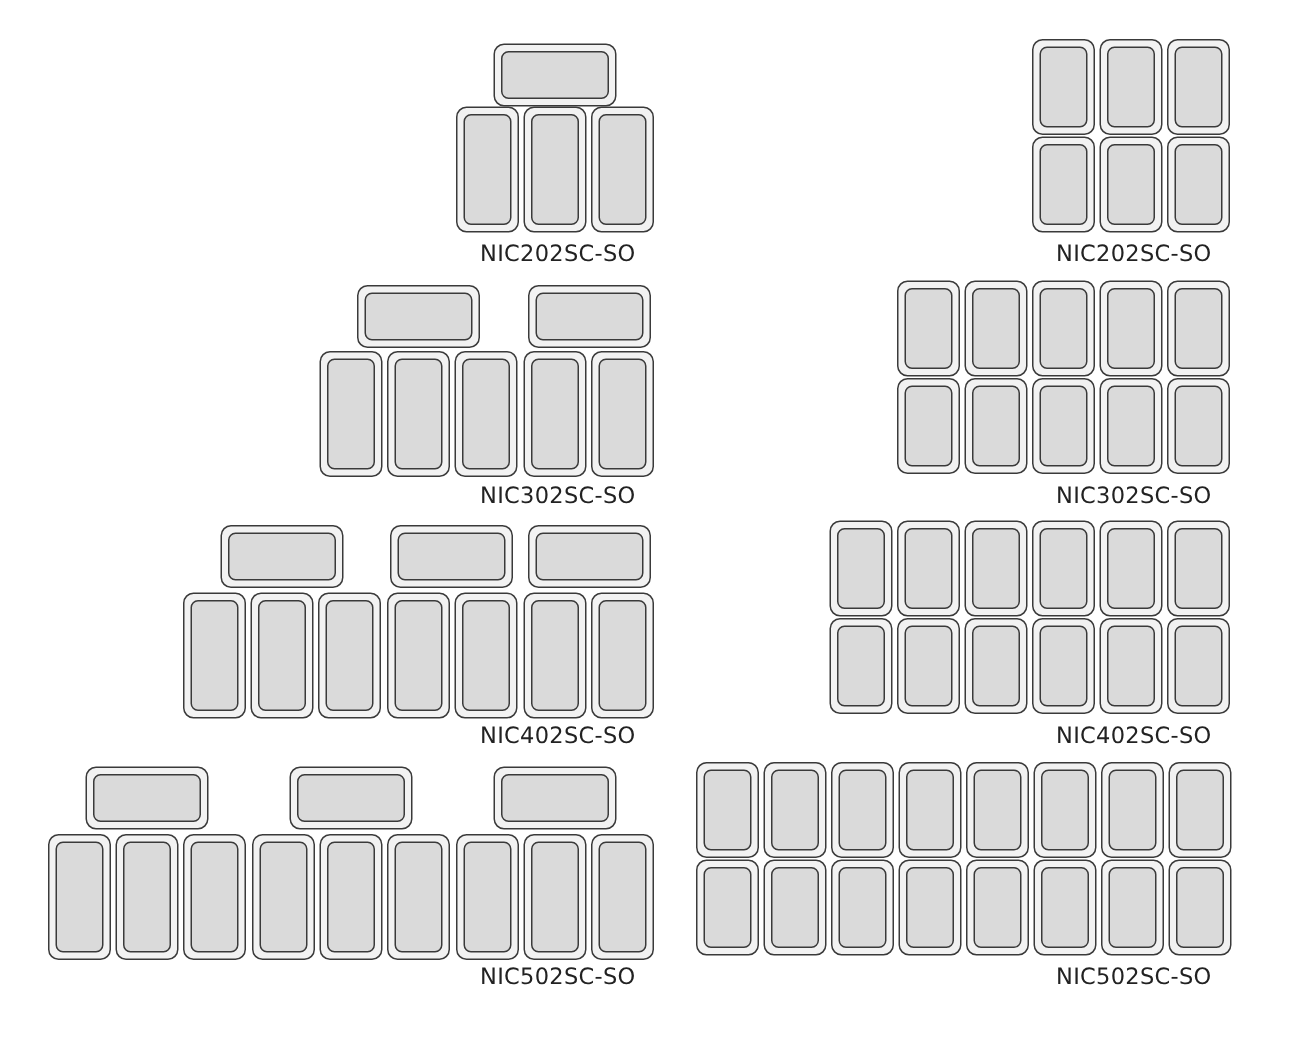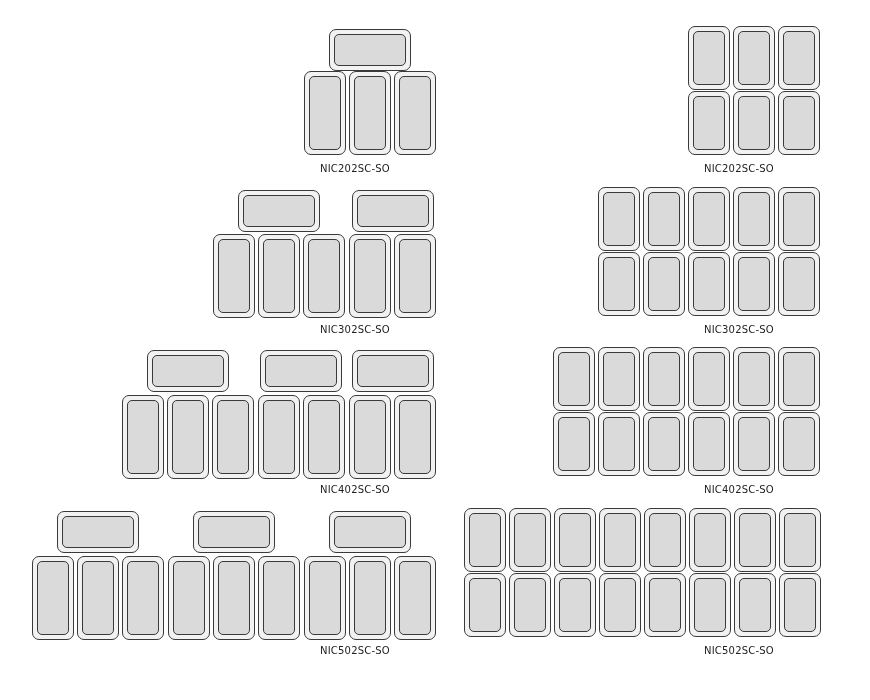--- a/index.html
+++ b/index.html
@@ -14,21 +14,21 @@
   .pan .inner {
     position: absolute;
     left: 4px; top: 4px; right: 4px; bottom: 4px;
     box-sizing: border-box;
     border: 1.5px solid #3a3a3a;
     border-radius: 5px;
     background: #dadada;
   }
   .label {
     position: absolute;
-    font-size: 10px;
+    font-size: 15px;
     color: #222;
     letter-spacing: 0.2px;
     white-space: nowrap;
     line-height: 18px;
   }
 </style>
 </head>
 <body>
 
 <div id="diagram">

